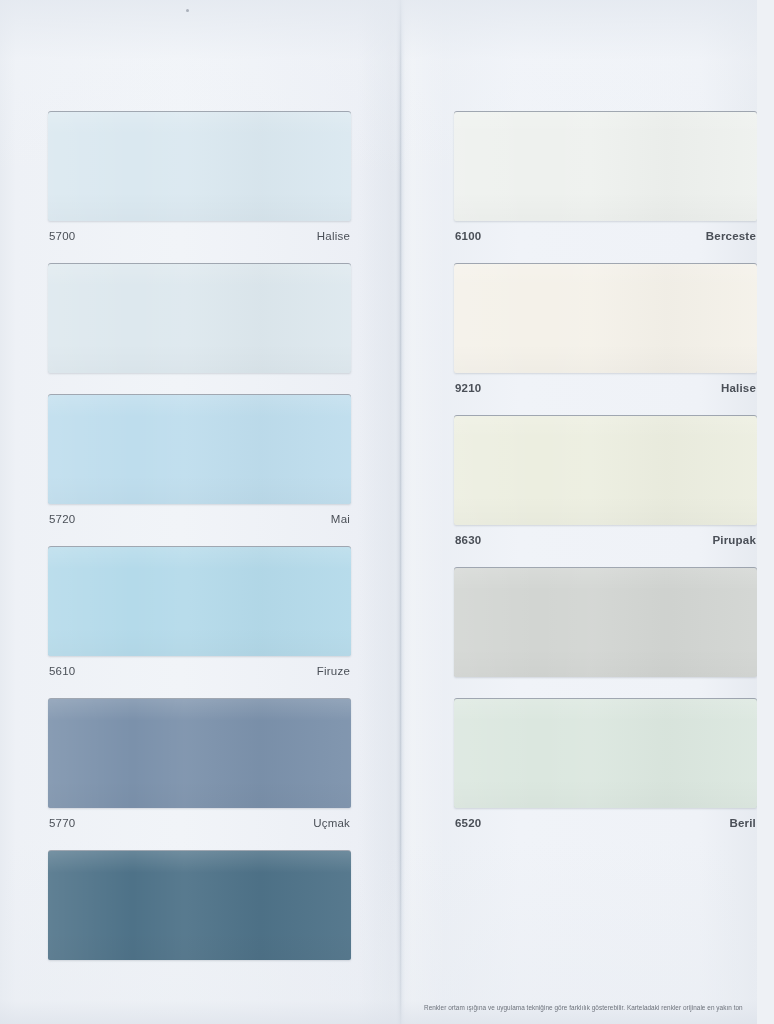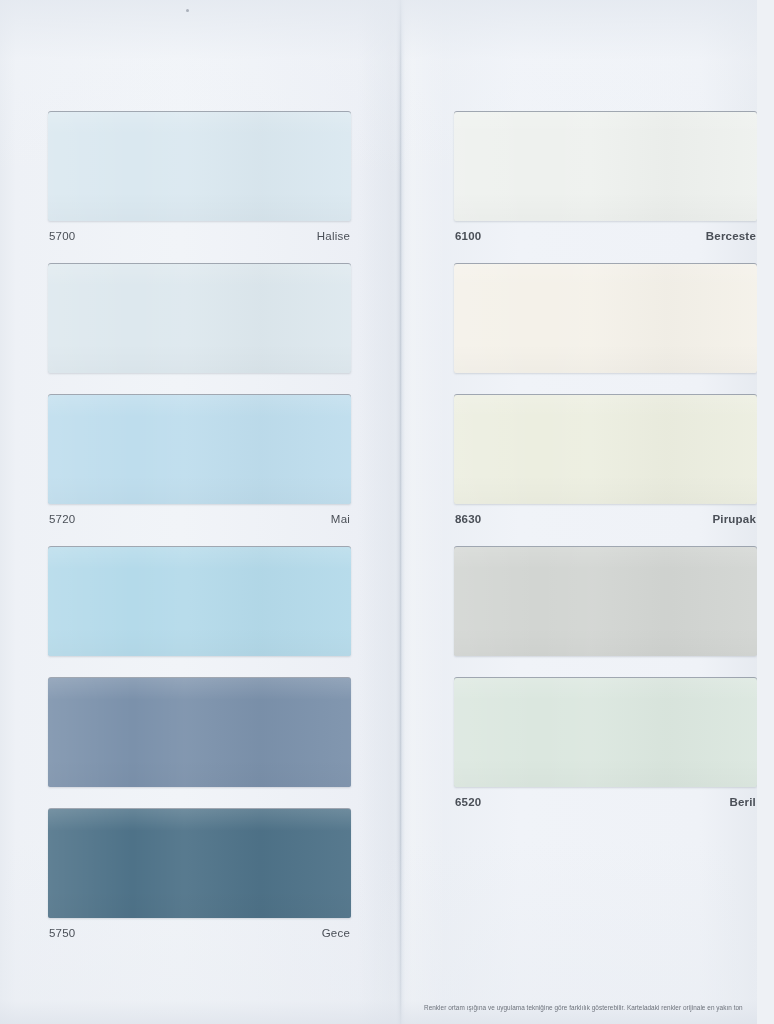--- a/index.html
+++ b/index.html
@@ -185,42 +185,50 @@
       </div>
       <div class="swatch-entry">
         <div class="swatch-chip" style="background: rgb(190, 221, 237);"></div>
         <div class="swatch-label-row">
           <span class="swatch-code">5720</span>
           <span class="swatch-name">Mai</span>
         </div>
       </div>
       <div class="swatch-entry">
         <div class="swatch-chip" style="background: rgb(180, 218, 234);"></div>
+        <div class="swatch-label-row">
+          <span class="swatch-code">5610</span>
+          <span class="swatch-name">Firuze</span>
+        </div>
       </div>
       <div class="swatch-entry">
         <div class="swatch-chip" style="background: rgb(123, 145, 171);"></div>
+        <div class="swatch-label-row">
+          <span class="swatch-code">5770</span>
+          <span class="swatch-name">Uçmak</span>
+        </div>
       </div>
       <div class="swatch-entry">
         <div class="swatch-chip" style="background: rgb(78, 114, 136);"></div>
-        <div class="swatch-label-row">
-          <span class="swatch-code">5750</span>
-          <span class="swatch-name">Gece</span>
-        </div>
       </div>
     </div>
   <div class="column" id="col-right">
       <div class="swatch-entry">
         <div class="swatch-chip" style="background: rgb(238, 241, 238);"></div>
         <div class="swatch-label-row">
           <span class="swatch-code">6100</span>
           <span class="swatch-name">Berceste</span>
         </div>
       </div>
       <div class="swatch-entry">
         <div class="swatch-chip" style="background: rgb(244, 241, 233);"></div>
+        <div class="swatch-label-row">
+          <span class="swatch-code">9210</span>
+          <span class="swatch-name">Halise</span>
+        </div>
       </div>
       <div class="swatch-entry">
         <div class="swatch-chip" style="background: rgb(236, 238, 224);"></div>
         <div class="swatch-label-row">
           <span class="swatch-code">8630</span>
           <span class="swatch-name">Pirupak</span>
         </div>
       </div>
       <div class="swatch-entry">
         <div class="swatch-chip" style="background: rgb(210, 213, 210);"></div>

